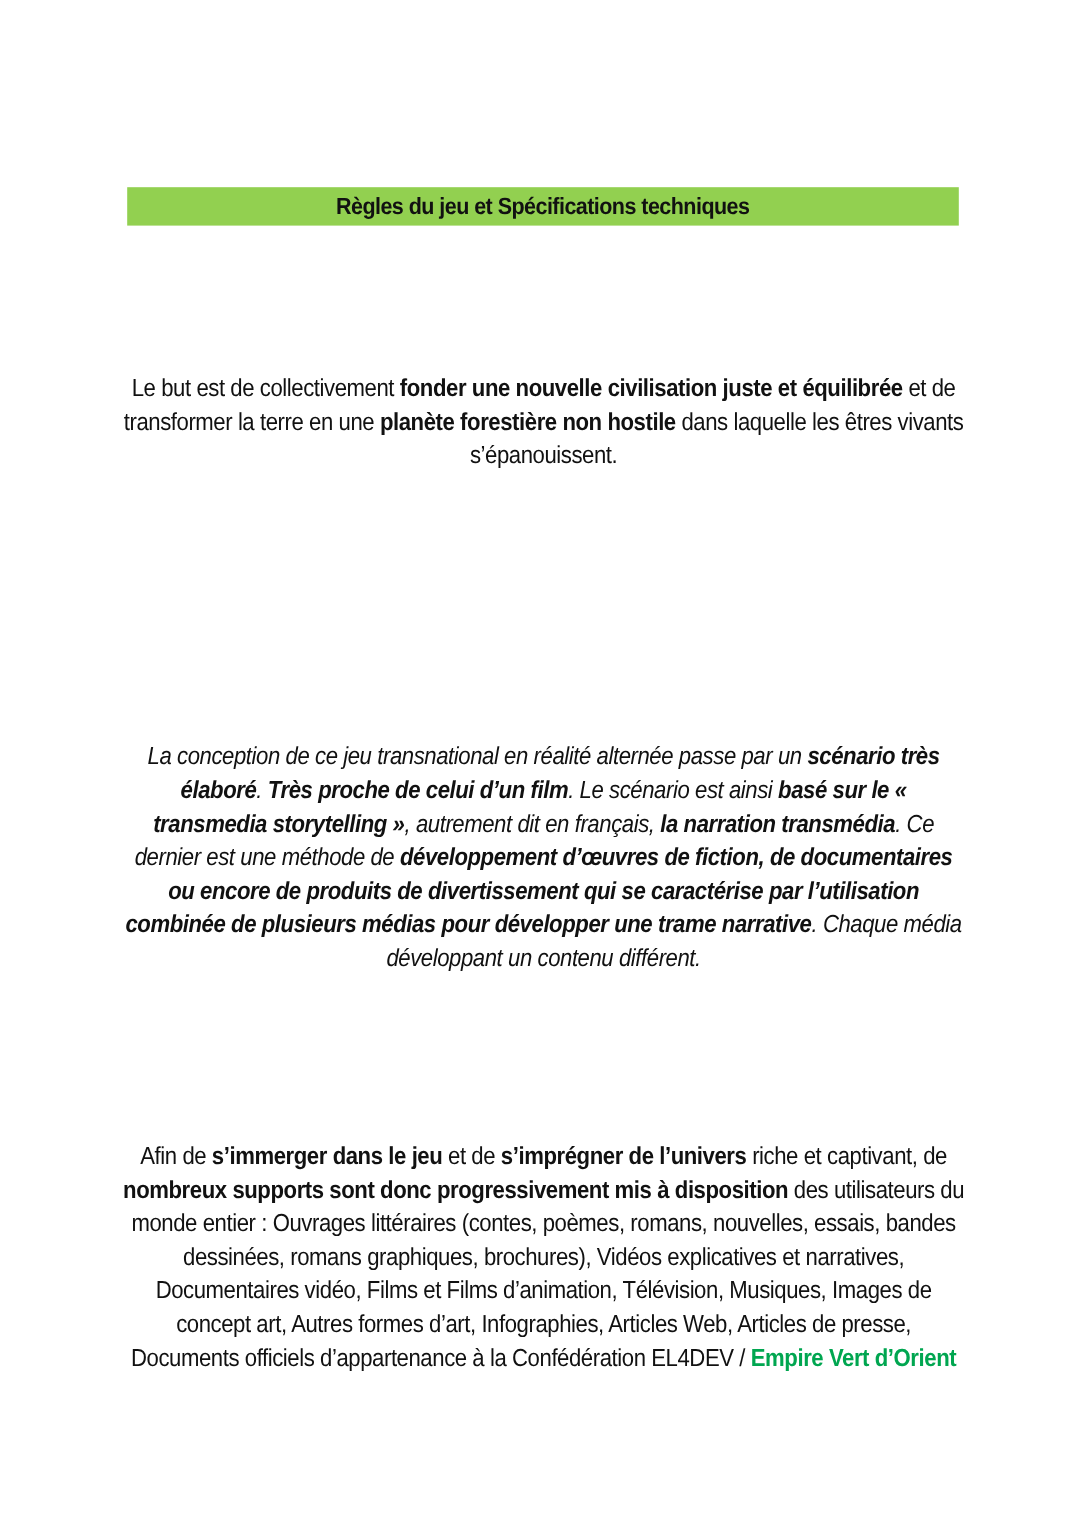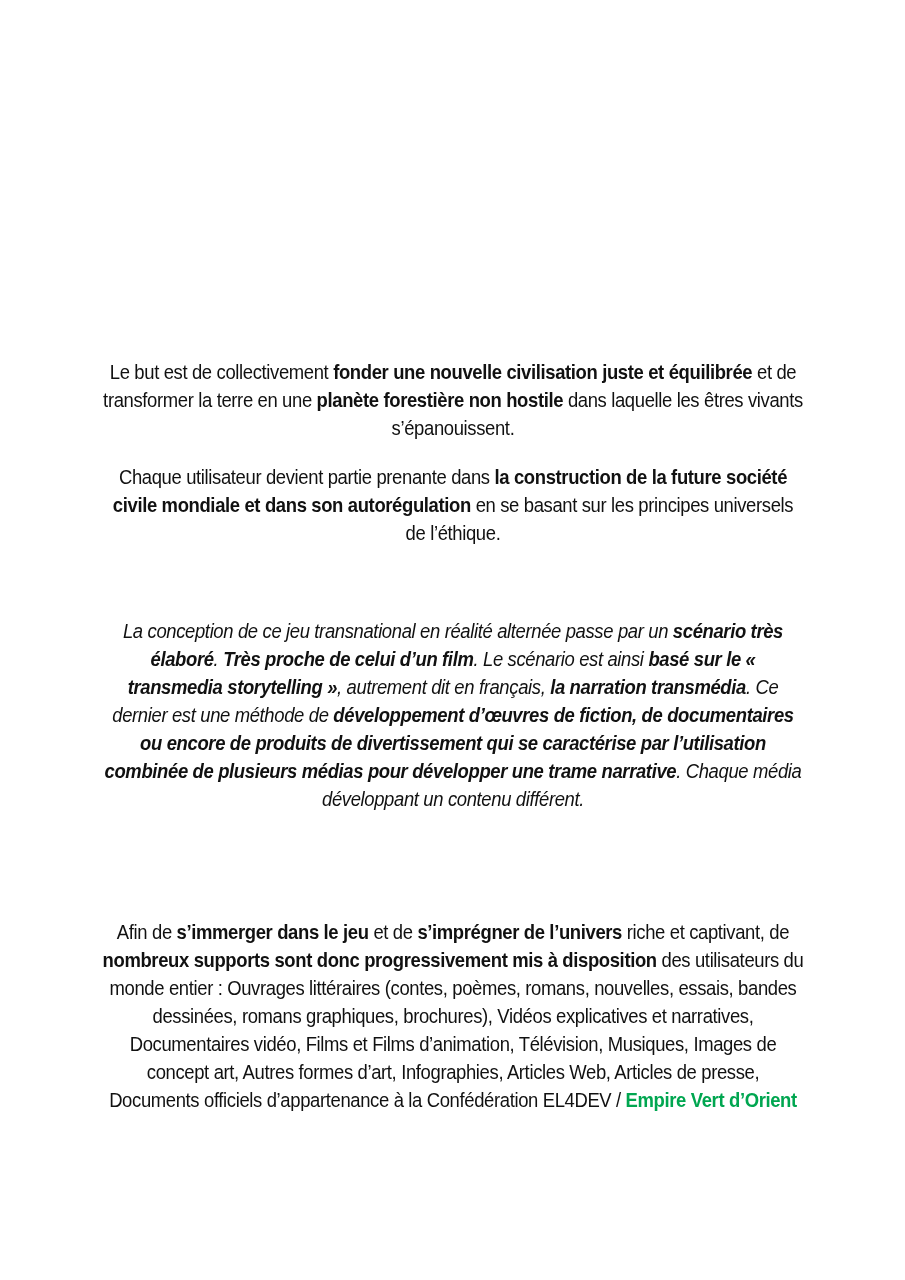--- a/index.html
+++ b/index.html
@@ -52,41 +52,39 @@
     }
     .para .inner {
       display: inline-block;
       transform: scaleX(0.9);
       transform-origin: center top;
       width: 780px;
       margin-left: -37px;
     }
     .para b { font-weight: bold; }
     .green { color: #00a650; font-weight: bold; }
-    #p1 { top: 310px; margin-top: 48px; }
+    #p1 { top: 310px; }
     #p2 { top: 463px; }
     #p3 { top: 617px; font-style: italic; }
-    #p4 { top: 918px; }
+    #p4 { top: 950px; }
   </style>
 </head>
 <body>
 
 <div class="page">
+  <div class="title-bar">
+    <span class="title-text">Règles du jeu et Spécifications techniques</span>
+  </div>
 
   <div class="para" id="p1">
     <span class="inner">
       <span>Le but est de collectivement </span><b>fonder une nouvelle civilisation juste et équilibrée</b><span> et de transformer la terre en une </span><b>planète forestière non hostile</b><span> dans laquelle les êtres vivants s’épanouissent.</span>
     </span>
   </div>
 
-  <div class="para" id="p2">
-    <span class="inner">
-      <span>Chaque utilisateur devient partie prenante dans </span><b>la construction de la future société civile mondiale et dans son autorégulation</b><span> en se basant sur les principes universels de l’éthique.</span>
-    </span>
-  </div>
 
   <div class="para" id="p3">
     <span class="inner">
       <span>La conception de ce jeu transnational en réalité alternée passe par un </span><b>scénario très élaboré</b><span>. </span><b>Très proche de celui d’un film</b><span>. Le scénario est ainsi </span><b>basé sur le « transmedia storytelling »</b><span>, autrement dit en français, </span><b>la narration transmédia</b><span>. Ce dernier est une méthode de </span><b>développement d’œuvres de fiction, de documentaires ou encore de produits de divertissement qui se caractérise par l’utilisation combinée de plusieurs médias pour développer une trame narrative</b><span>. Chaque média développant un contenu différent.</span>
     </span>
   </div>
 
   <div class="para" id="p4">
     <span class="inner">
       <span>Afin de </span><b>s’immerger dans le jeu</b><span> et de </span><b>s’imprégner de l’univers</b><span> riche et captivant, de </span><b>nombreux supports sont donc progressivement mis à disposition</b><span> des utilisateurs du monde entier : Ouvrages littéraires (contes, poèmes, romans, nouvelles, essais, bandes dessinées, romans graphiques, brochures), Vidéos explicatives et narratives, Documentaires vidéo, Films et Films d’animation, Télévision, Musiques, Images de concept art, Autres formes d’art, Infographies, Articles Web, Articles de presse, Documents officiels d’appartenance à la Confédération EL4DEV / </span><span class="green">Empire Vert d’Orient</span>

